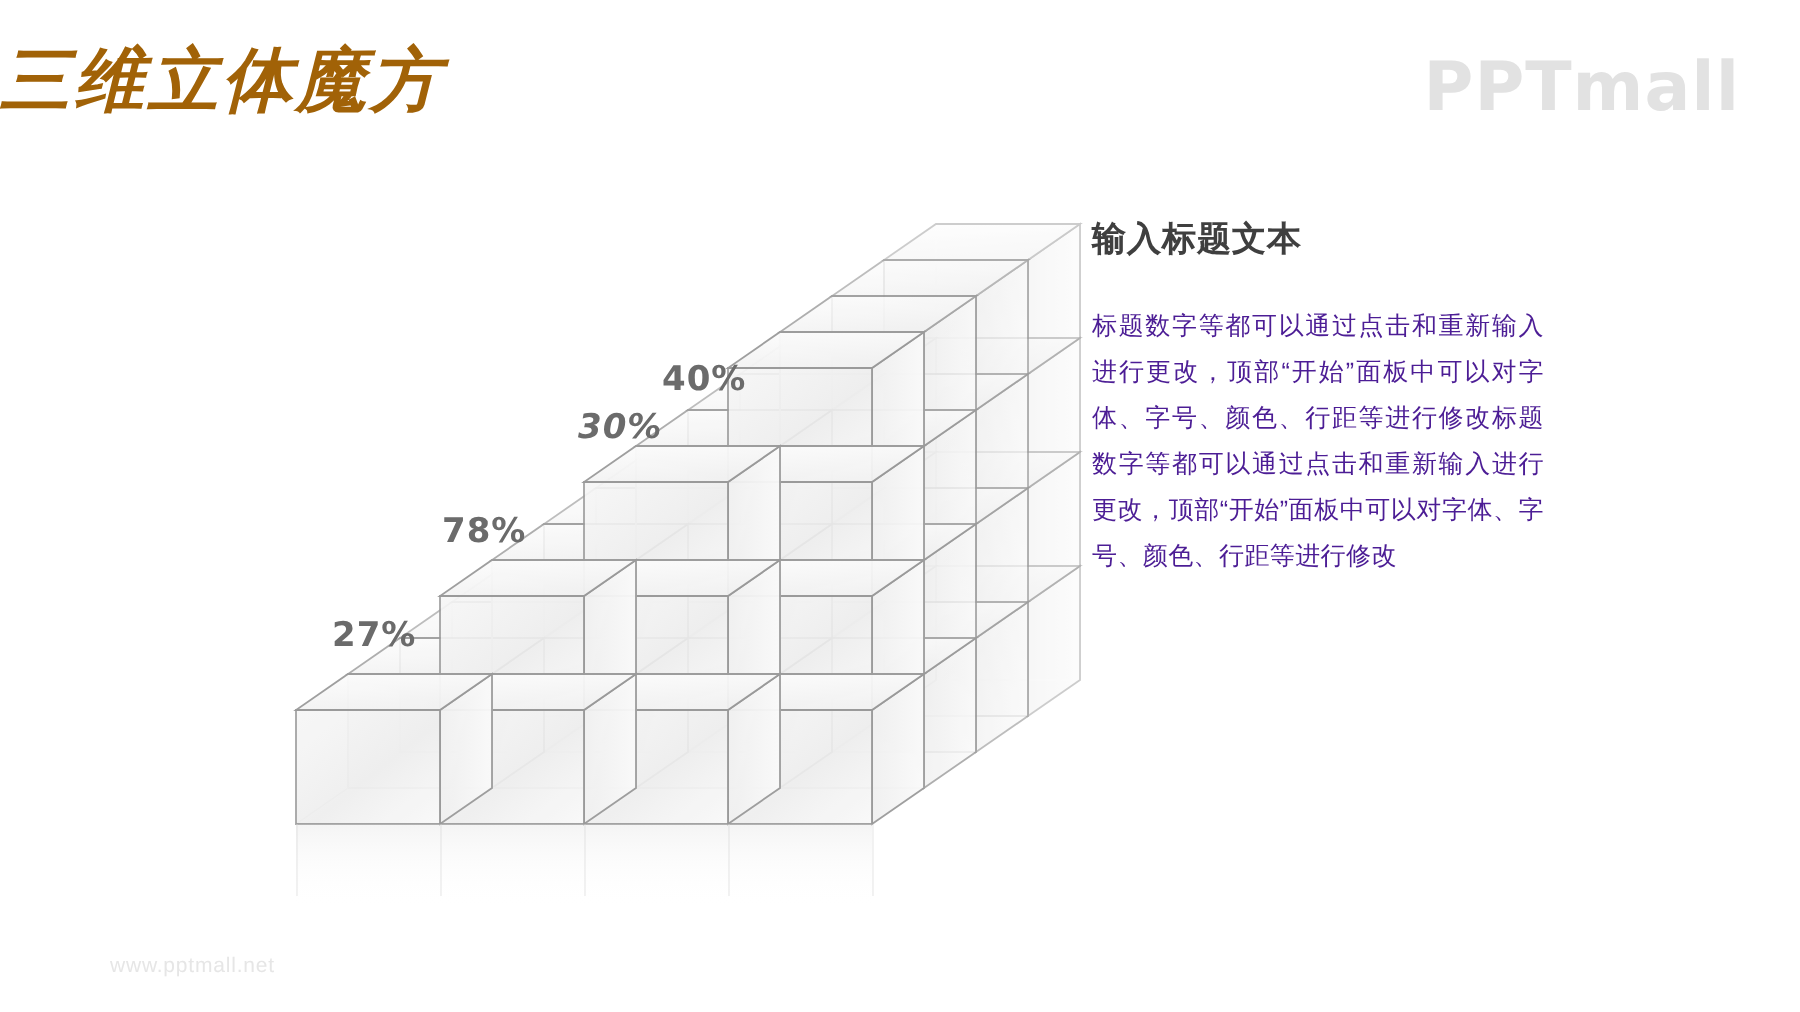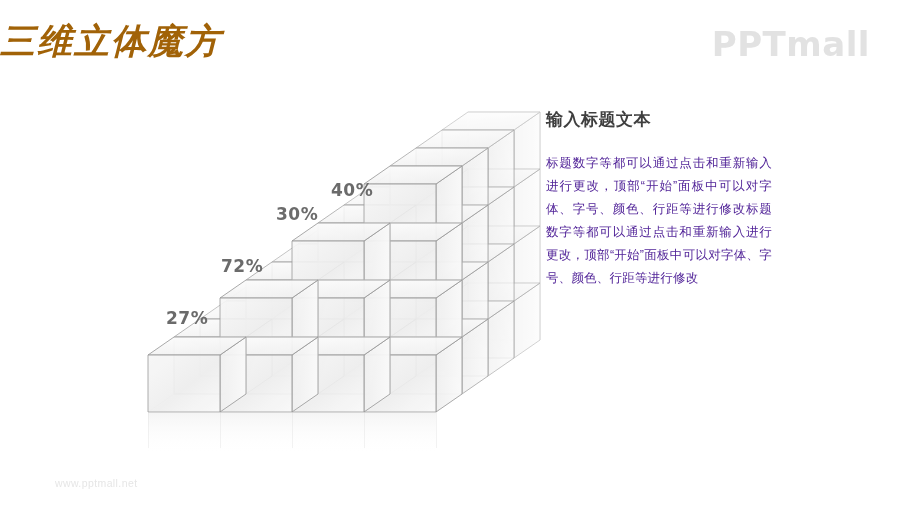--- a/index.html
+++ b/index.html
@@ -429,22 +429,22 @@
         <line x1="80.5" y1="282" x2="80.5" y2="318" stroke="#d5d5d5" stroke-width="0.7" opacity="0.45"></line>
         <polygon points="152.00,282.00 224.00,282.00 224.00,324.00 152.00,324.00" fill="url(#reflectFade)" opacity="0.5"></polygon>
         <line x1="152.5" y1="282" x2="152.5" y2="318" stroke="#d5d5d5" stroke-width="0.7" opacity="0.45"></line>
         <polygon points="224.00,282.00 296.00,282.00 296.00,324.00 224.00,324.00" fill="url(#reflectFade)" opacity="0.5"></polygon>
         <line x1="224.5" y1="282" x2="224.5" y2="318" stroke="#d5d5d5" stroke-width="0.7" opacity="0.45"></line>
         <line x1="296.5" y1="282" x2="296.5" y2="318" stroke="#d5d5d5" stroke-width="0.7" opacity="0.45"></line>
       </g>
   </svg>
 
   <span class="pct-label" id="pct-0" style="left:26px; top:178px;">27%</span>
-  <span class="pct-label" id="pct-1" style="left:81px; top:126px;">72%</span>
-  <span class="pct-label" id="pct-2" style="left:136px; top:74px;">30%</span>
+  <span class="pct-label" id="pct-1" style="left:81px; top:126px;">78%</span>
+  <span class="pct-label" id="pct-2" style="left:149px; top:74px;font-style:italic;">30%</span>
   <span class="pct-label" id="pct-3" style="left:191px; top:22px;margin-top:28px;">40%</span>
 </div>
 
 <div id="text-panel">
   <h2 id="panel-heading">输入标题文本</h2>
   <p id="panel-body">标题数字等都可以通过点击和重新输入进行更改，顶部“开始”面板中可以对字体、字号、颜色、行距等进行修改标题数字等都可以通过点击和重新输入进行更改，顶部“开始”面板中可以对字体、字号、颜色、行距等进行修改</p>
 </div>
 
 <div id="footer-url">www.pptmall.net</div>
 

